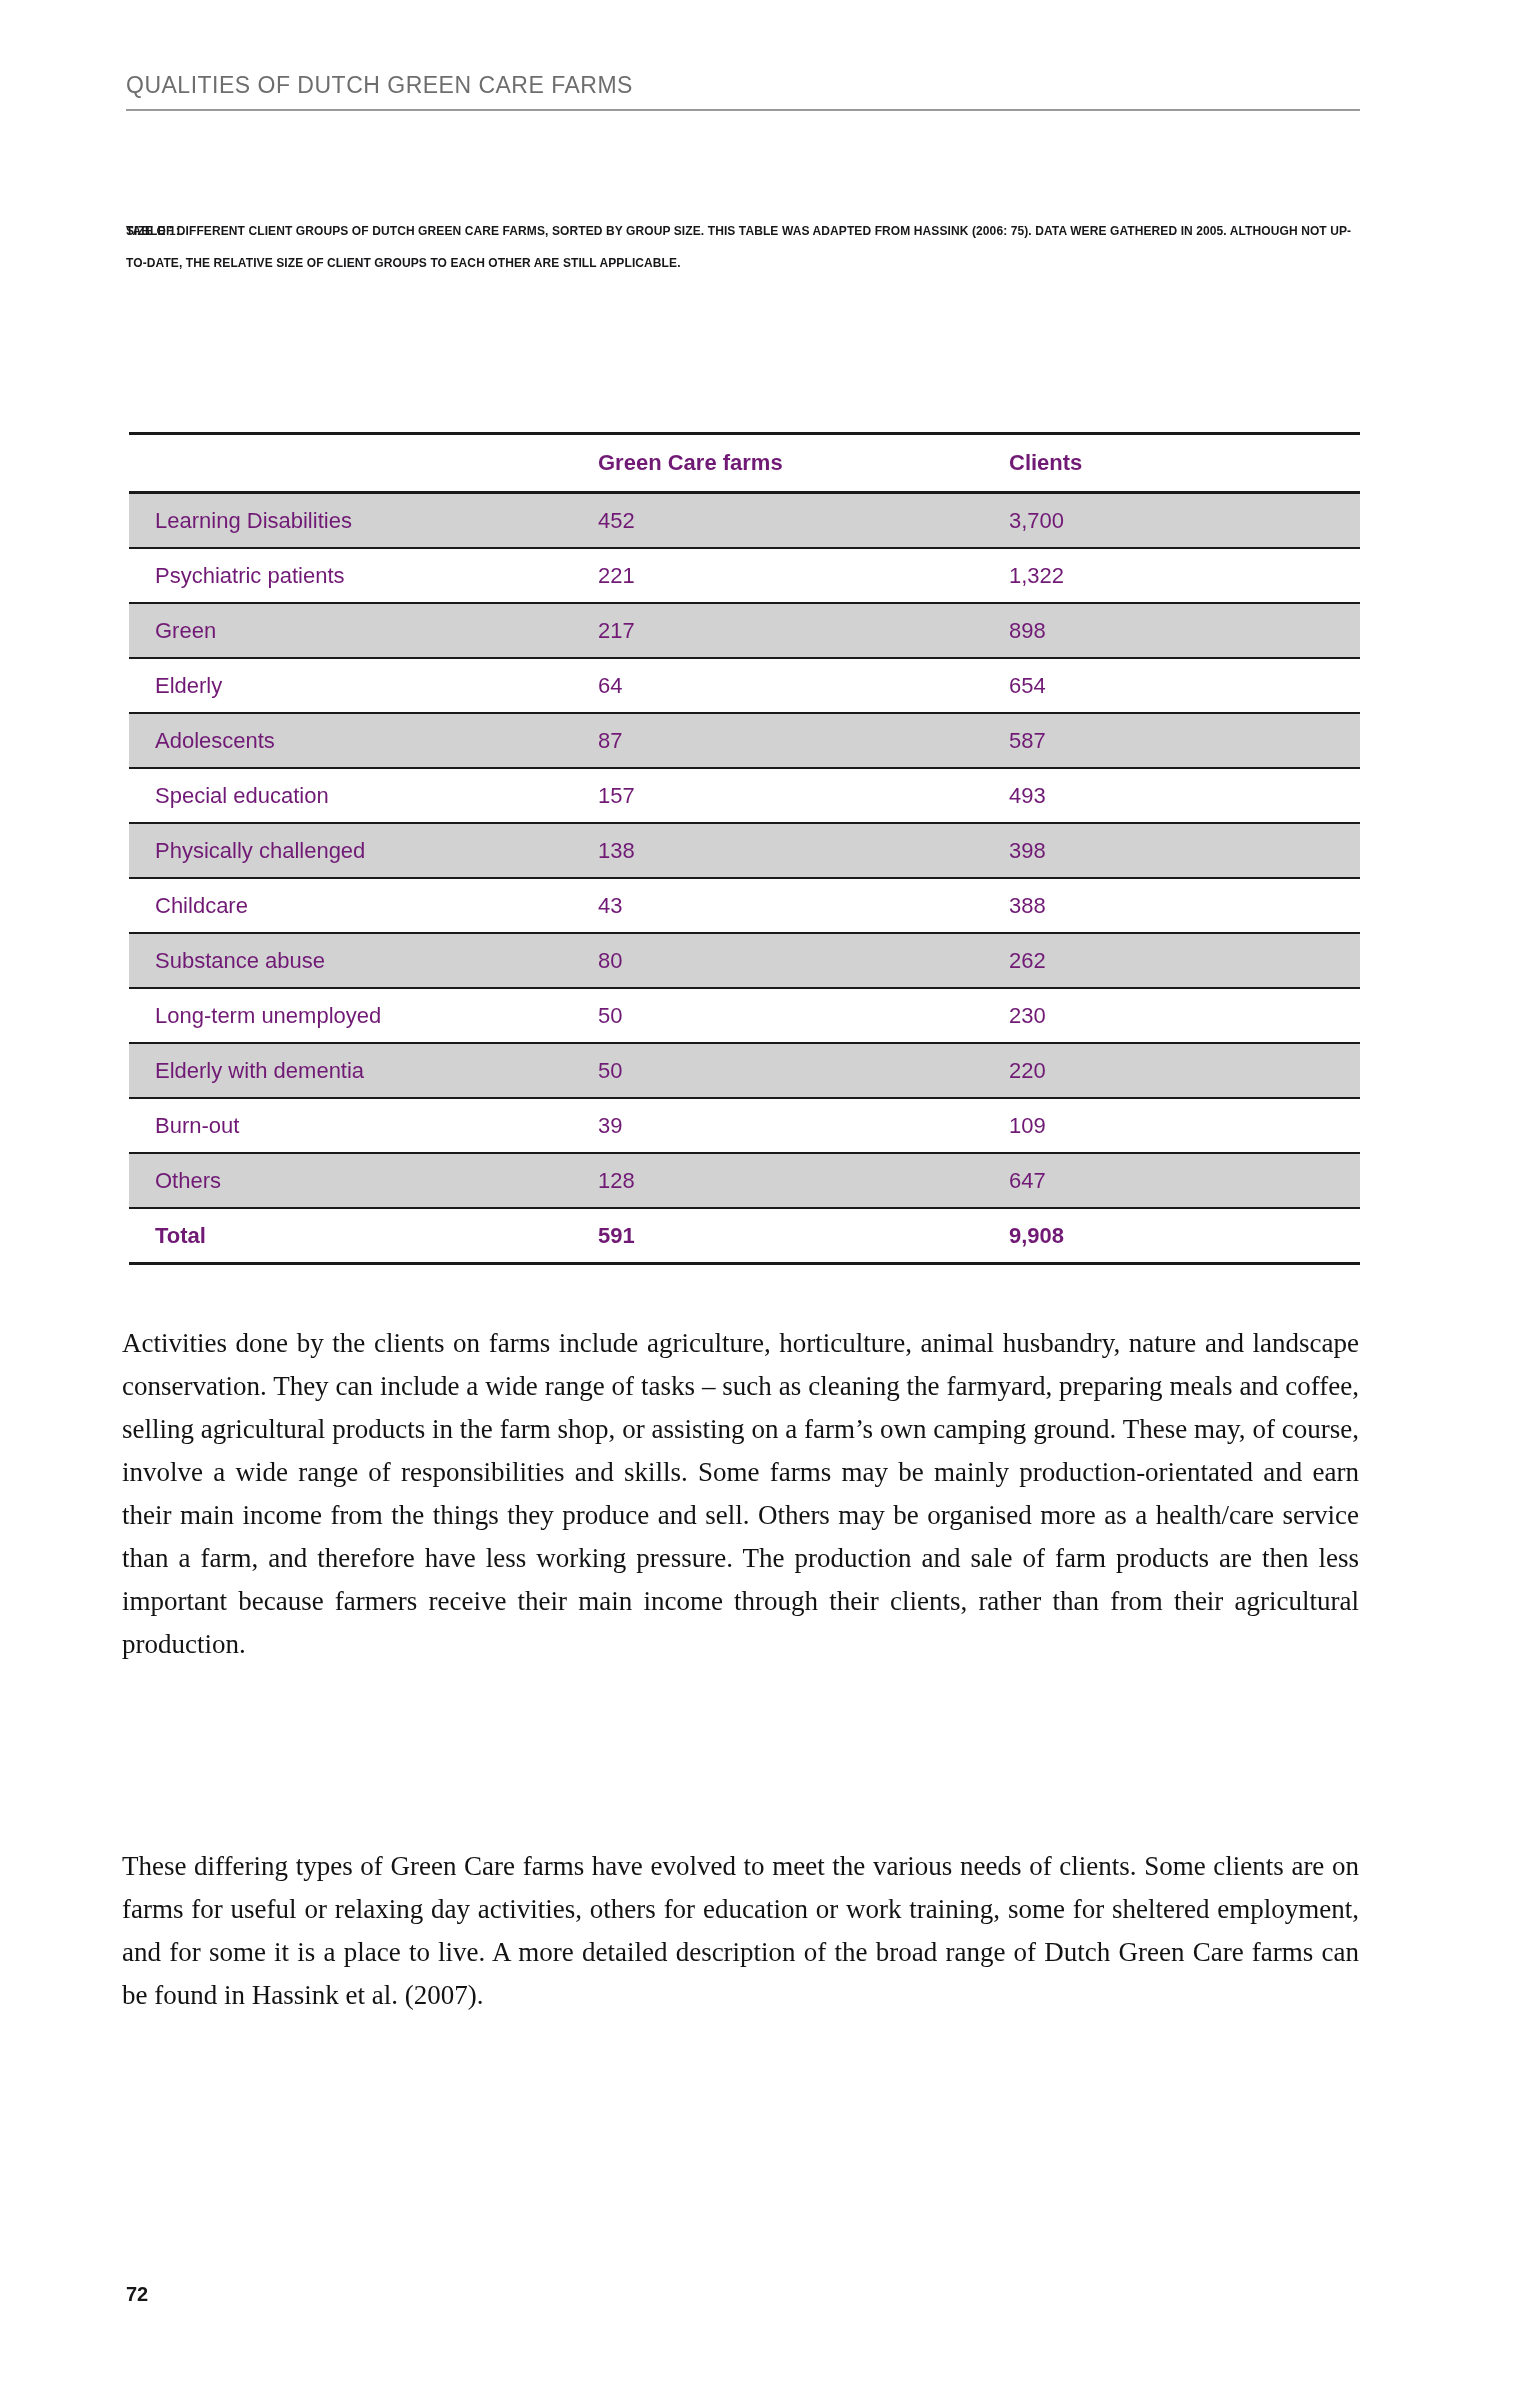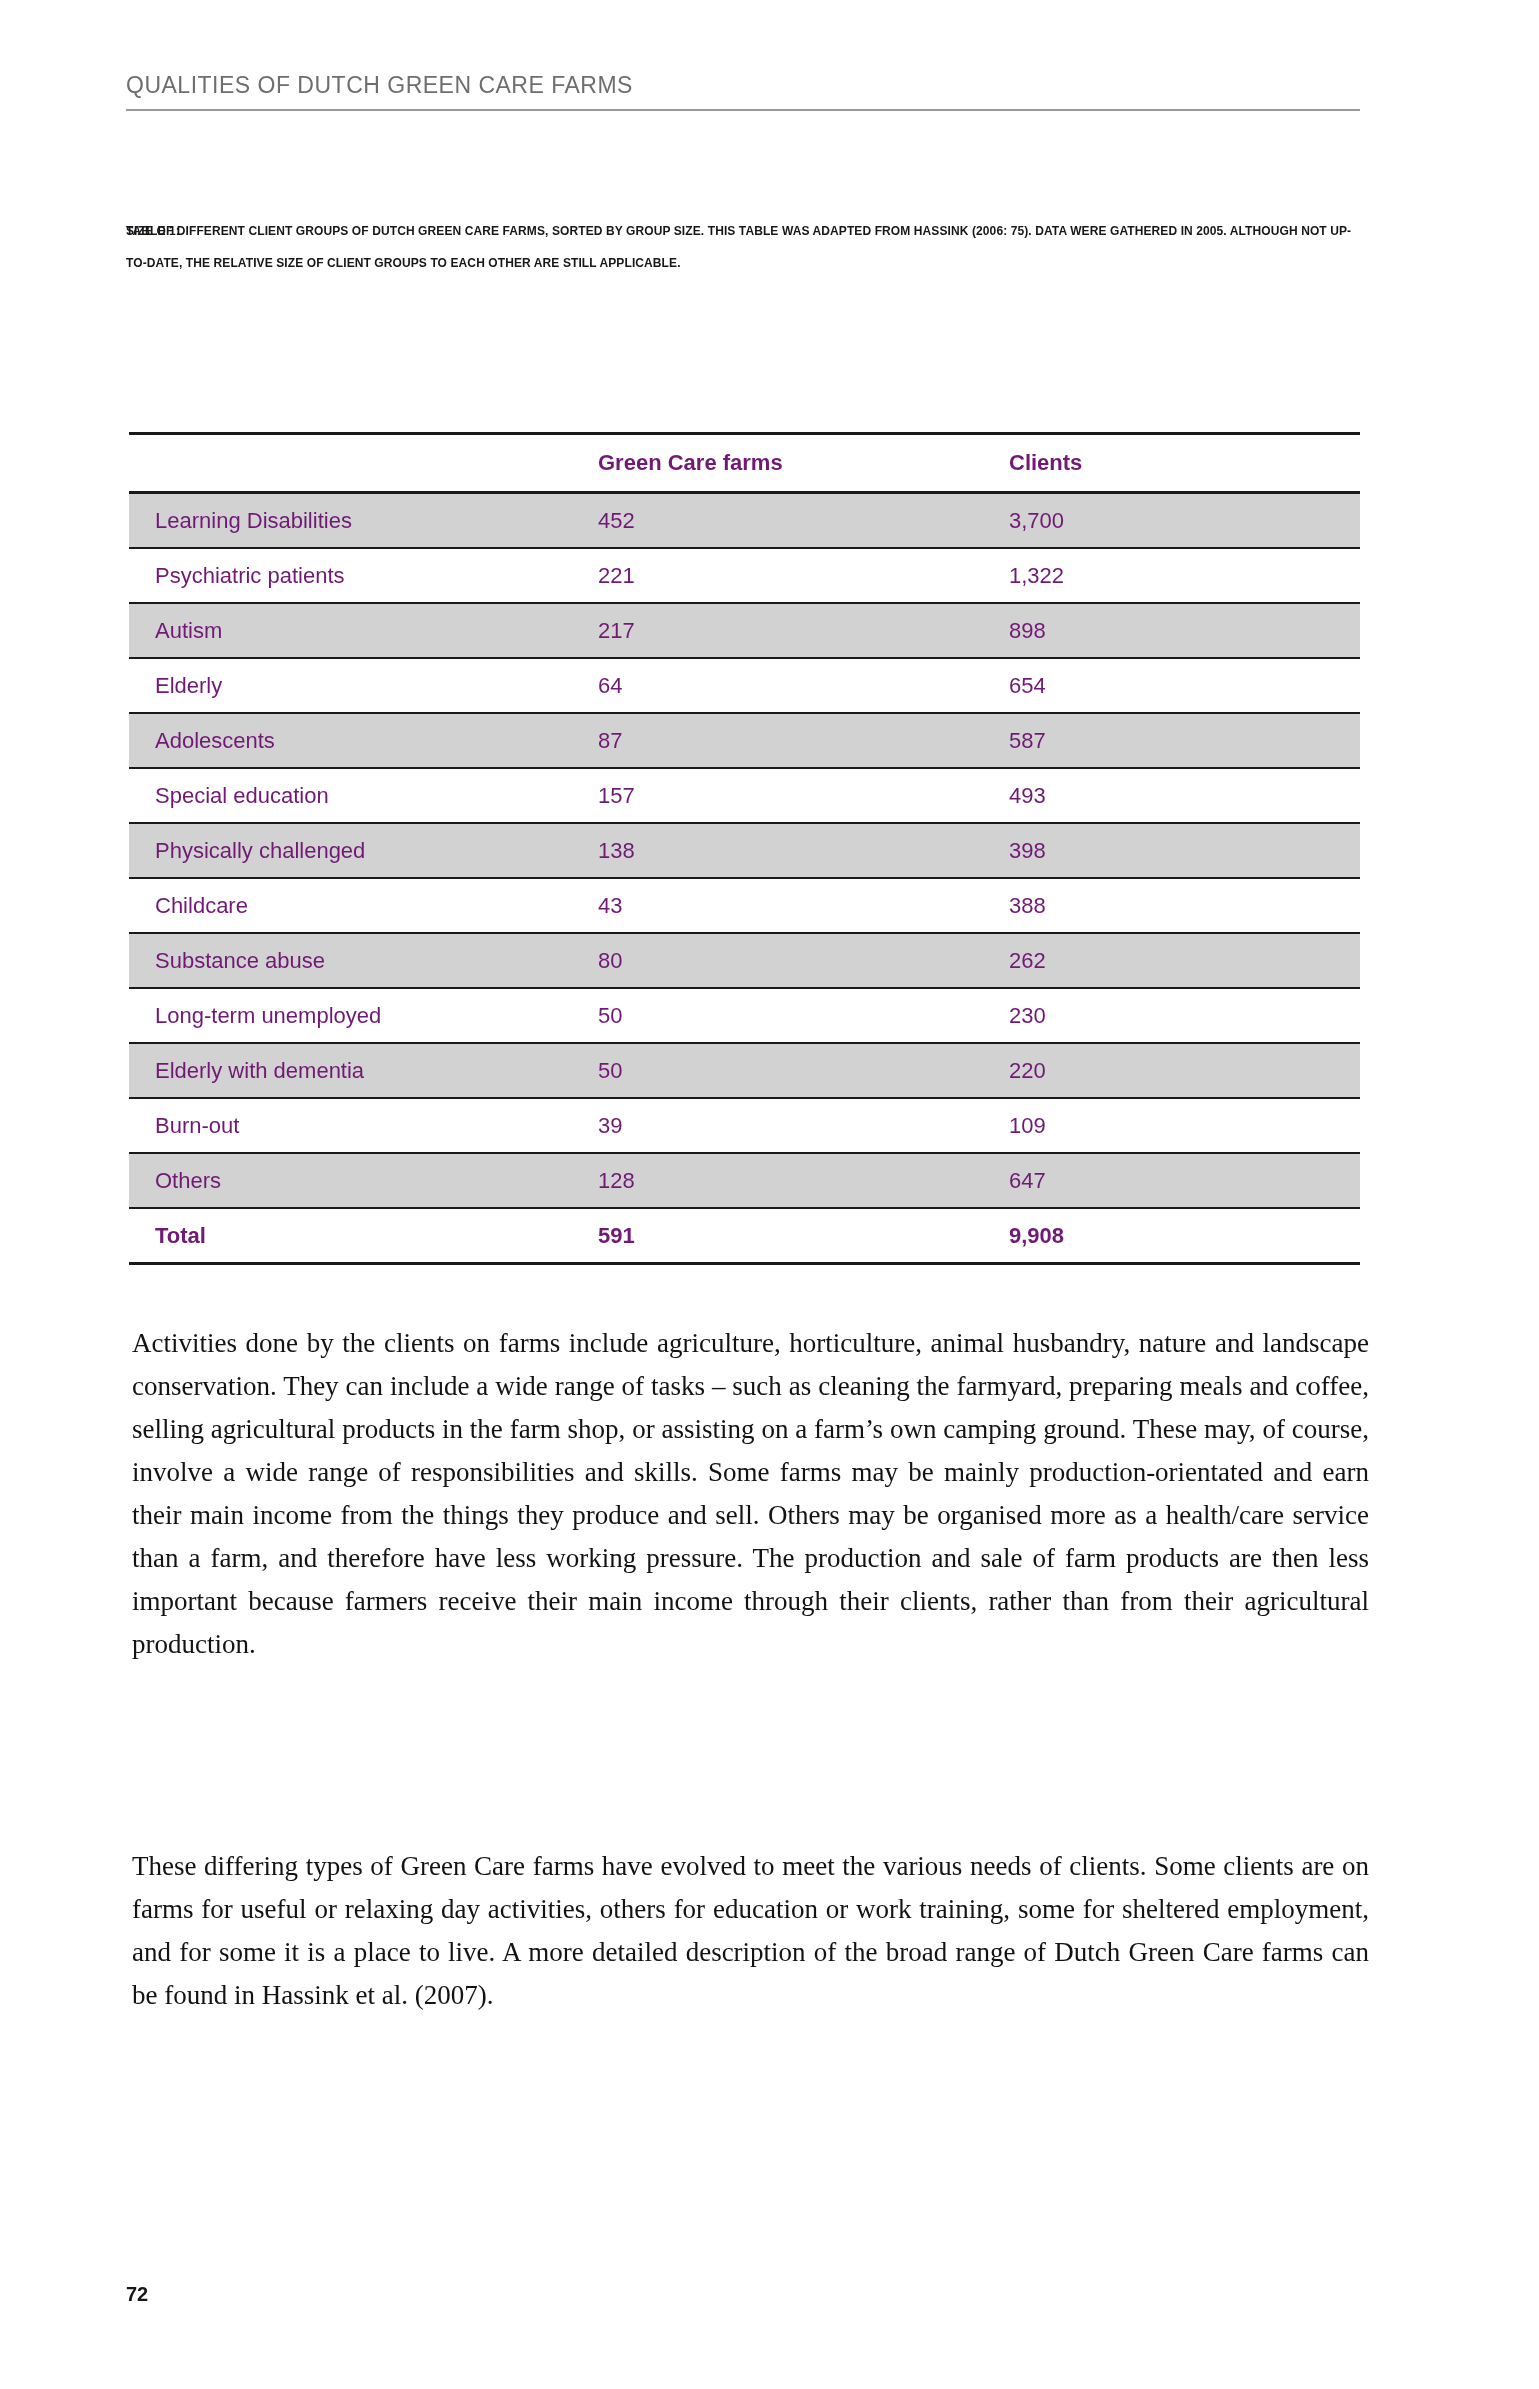--- a/index.html
+++ b/index.html
@@ -115,21 +115,21 @@
     background: #ffffff;
     border-bottom: 3px solid #1a1a1a;
   }
   tbody tr.total-row td {
     font-weight: bold;
   }
 
   
   .bodytext {
     position: absolute;
-    left: 132px;
+    left: 122px;
     width: 1237px;
     font-family: "Liberation Serif", serif;
     font-size: 27px;
     line-height: 43px;
     color: #131313;
     text-align: justify;
     text-justify: inter-word;
   }
   #para-1 { top: 1295px; }
   #para-2 { top: 1818px; }
@@ -179,21 +179,21 @@
           <td>Learning Disabilities</td>
           <td>452</td>
           <td>3,700</td>
         </tr>
         <tr class="row plain">
           <td>Psychiatric patients</td>
           <td>221</td>
           <td>1,322</td>
         </tr>
         <tr class="row shaded">
-          <td>Autism</td>
+          <td>Green</td>
           <td>217</td>
           <td>898</td>
         </tr>
         <tr class="row plain">
           <td>Elderly</td>
           <td>64</td>
           <td>654</td>
         </tr>
         <tr class="row shaded">
           <td>Adolescents</td>

